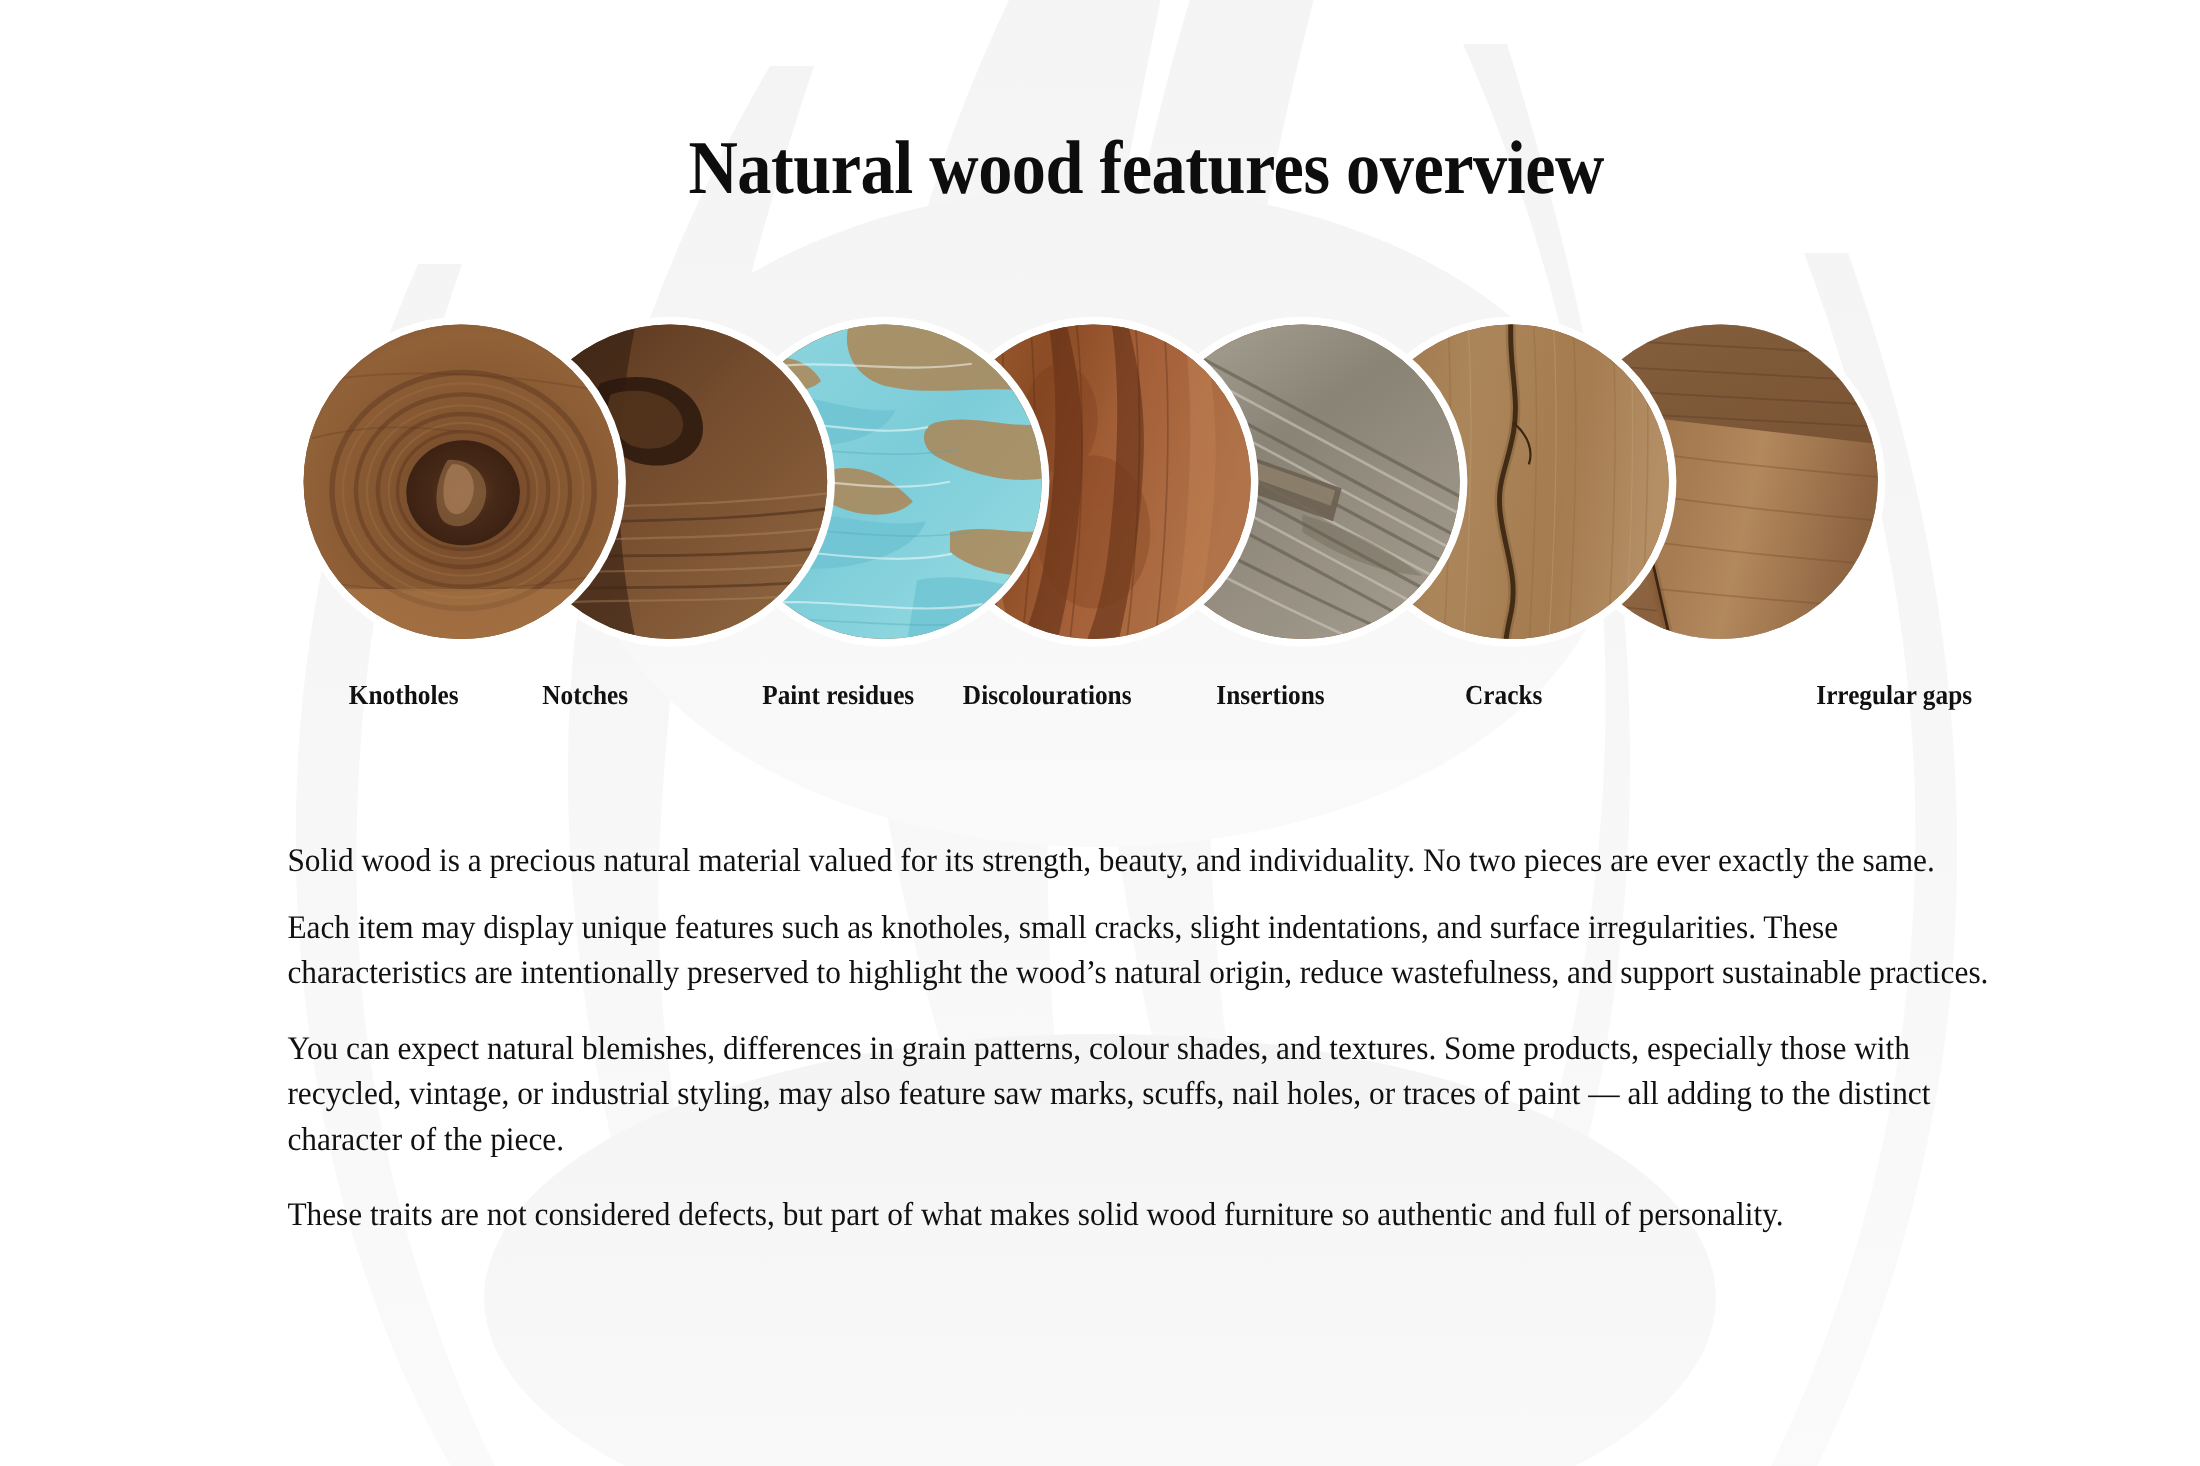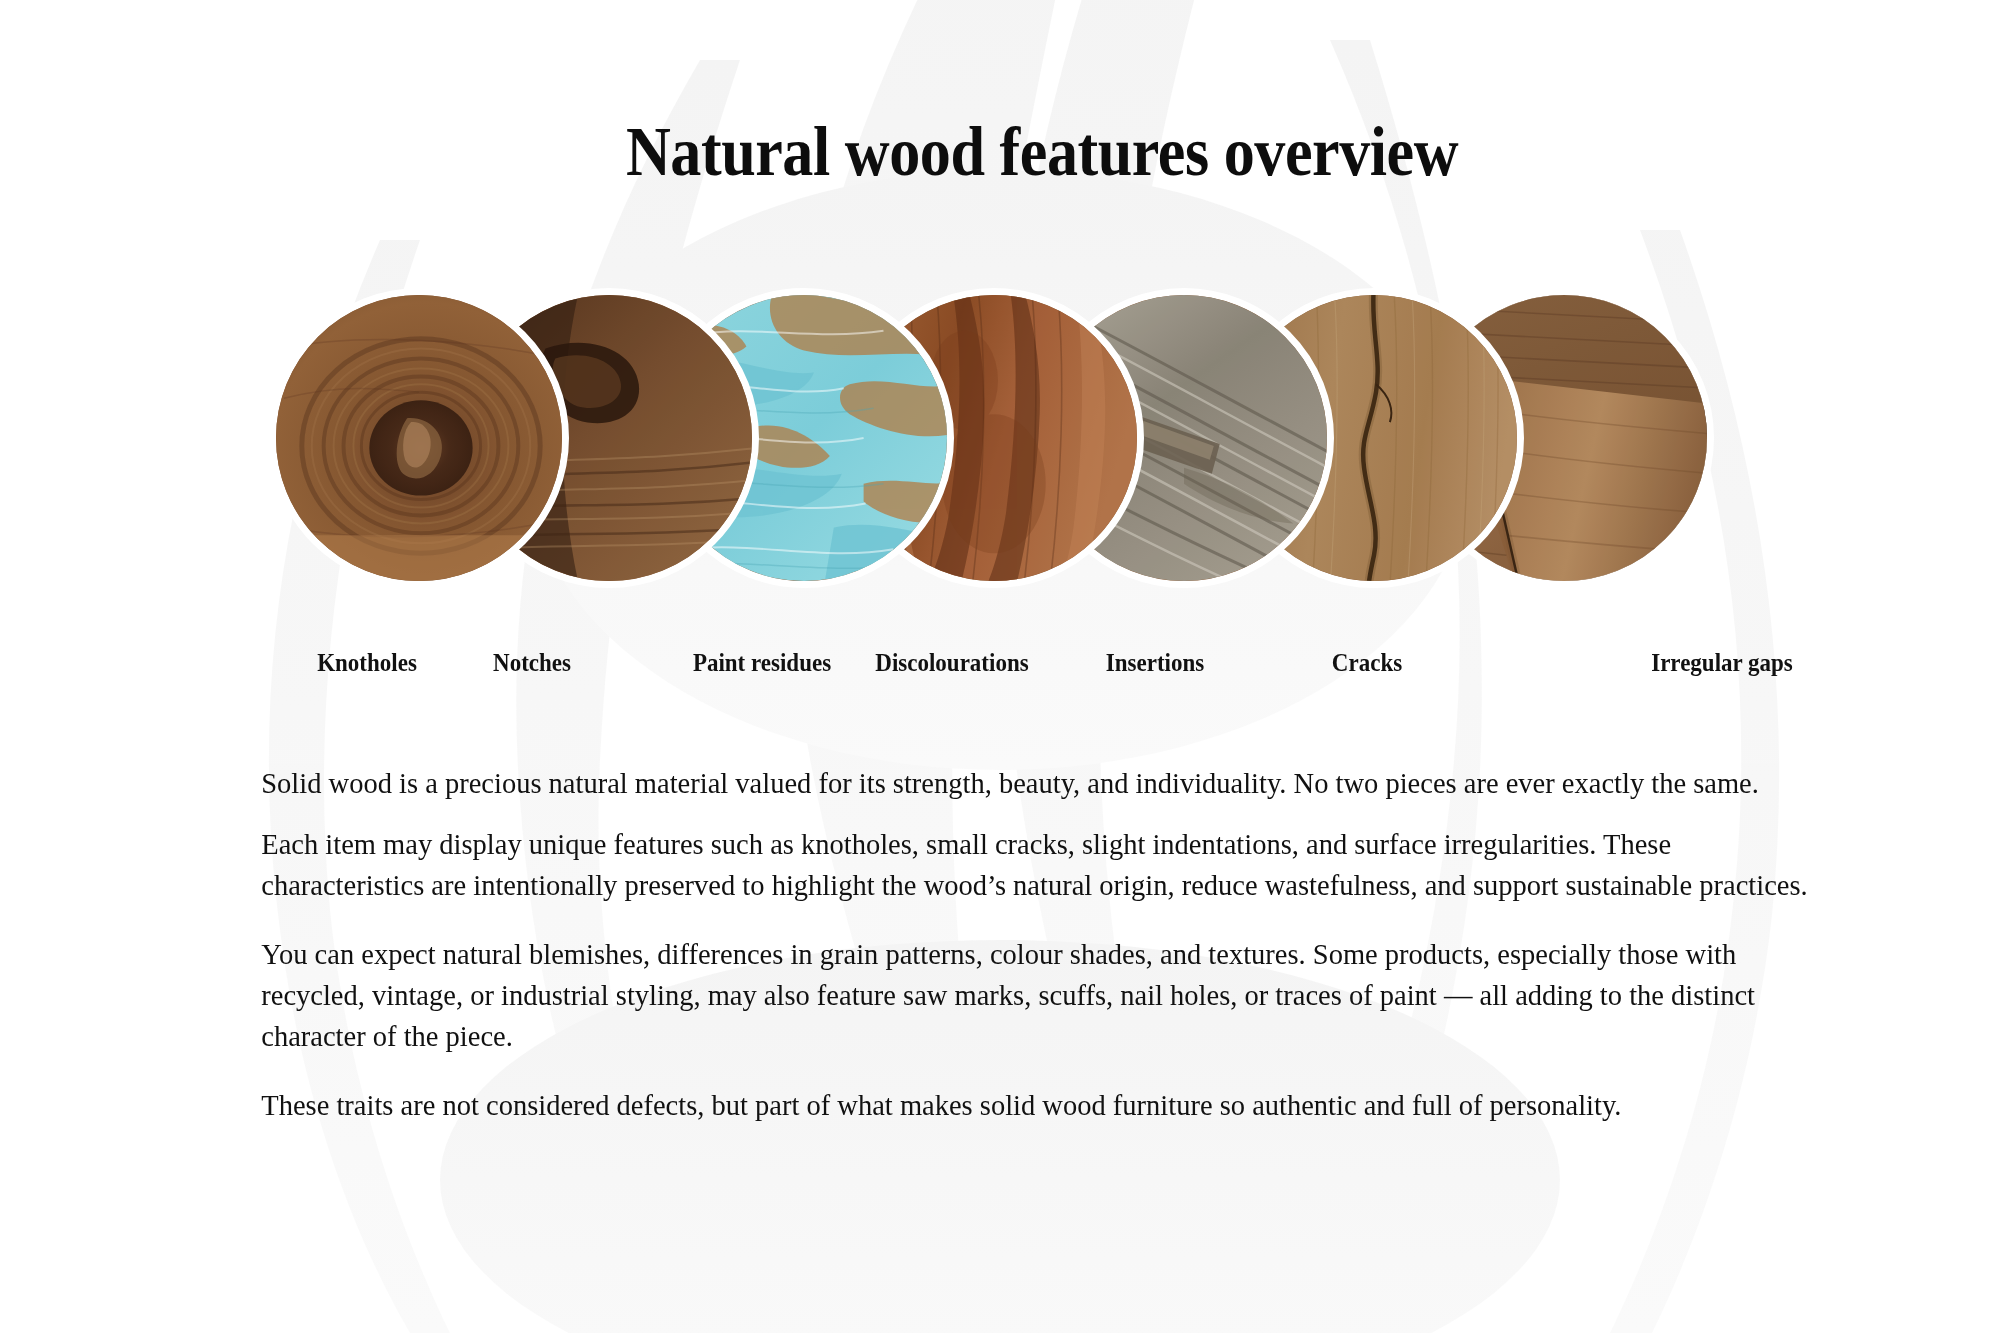--- a/index.html
+++ b/index.html
@@ -78,21 +78,21 @@
     background: #8a5a33;
   }
   .circle .tex {
     position: absolute;
     inset: -6px;
   }
 
   
   #labels {
     position: absolute;
-    top: 648px;
+    top: 618px;
     left: 0;
     width: 1708px;
     height: 34px;
   }
   .feature-label {
     position: absolute;
     top: 0;
     text-align: center;
     font-family: "Liberation Serif", "DejaVu Serif", serif;
     font-weight: bold;

